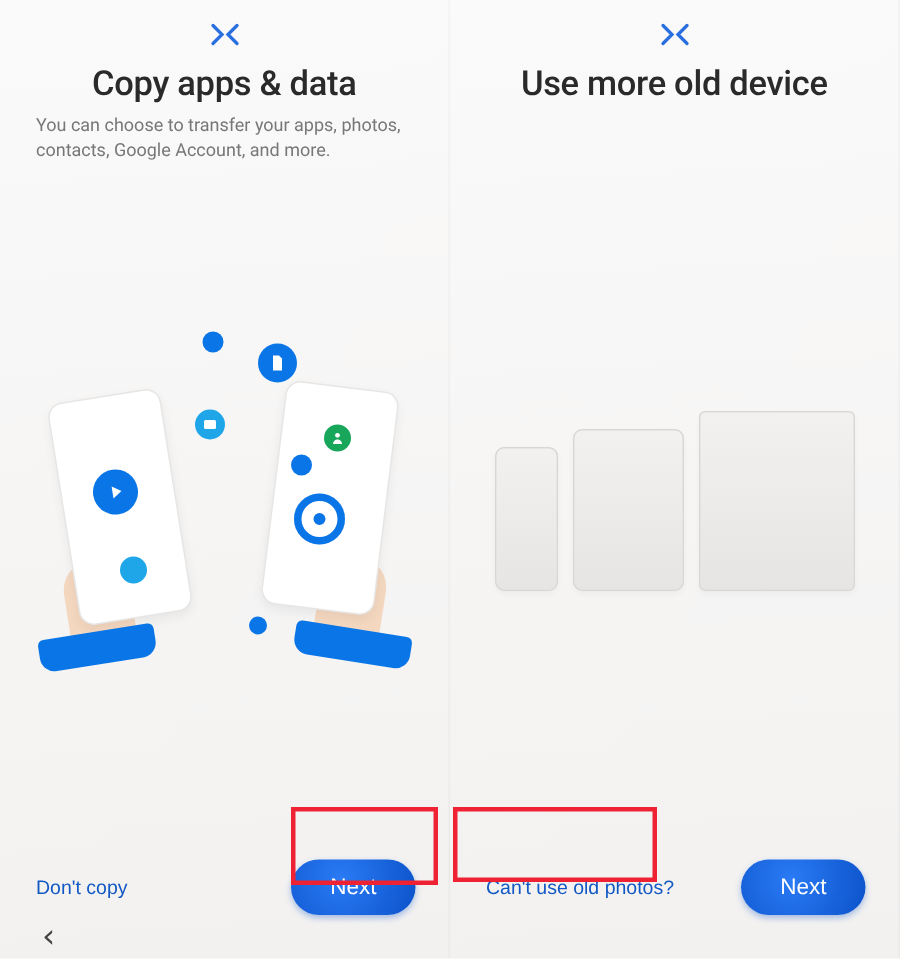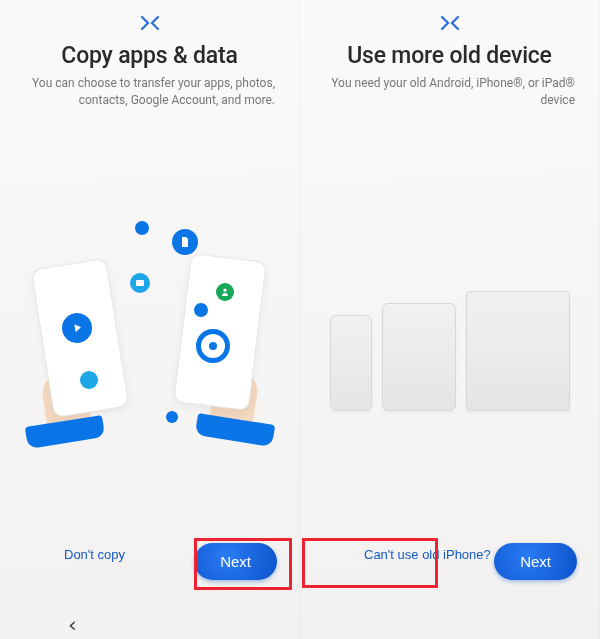--- a/index.html
+++ b/index.html
@@ -35,21 +35,21 @@
   .title {
     text-align: center;
     font-size: 23px;
     font-weight: 500;
     color: #2a2a2a;
     margin-top: 4px;
     margin-bottom: 6px;
     letter-spacing: -0.2px;
   }
   .subtitle {
-    text-align: right;
+    text-align: left;
     font-size: 12px;
     color: #777;
     line-height: 1.45;
     padding: 0 6px;
   }
 
   .illus {
     flex: 1;
     position: relative;
     display:flex; align-items:center; justify-content:center;
@@ -99,23 +99,22 @@
     box-shadow: 0 2px 4px rgba(0,0,0,0.04);
   }
   .dev.phone2  { width:42px;  height:96px;  }
   .dev.tablet1 { width:74px;  height:108px; }
   .dev.tablet2 { width:104px; height:120px; border-radius:4px; }
 
   
   .footer {
     position: relative;
     height: 96px;
-    display:flex; align-items:flex-start; justify-content:space-between;
+    display:flex; align-items:center; justify-content:space-between;
     padding: 0 4px 0 4px;
-    margin-left: 40px;
   }
   .link {
     font-size: 13px;
     color: #1359c4;
     font-weight: 500;
     cursor: pointer;
     background:none;border:none;padding:4px 2px;
   }
   .next-btn {
     background: #1061e0;
@@ -198,30 +197,29 @@
 </div>
 
 <div class="screen">
   <div class="top-icon">
     <svg width="24" height="16" viewBox="0 0 24 16">
         <path d="M4 2 L10 8 L4 14" stroke="#2a6fe0" stroke-width="2.2" fill="none" stroke-linecap="round"></path>
         <path d="M20 2 L14 8 L20 14" stroke="#2a6fe0" stroke-width="2.2" fill="none" stroke-linecap="round"></path>
       </svg>
   </div>
   <h1 class="title">Use more old device</h1>
-  <p class="subtitle">You need your old Android, iPhone®, or iPad® device</p>
 
   <div class="illus">
     <div class="devices">
       <div class="dev phone2"></div>
       <div class="dev tablet1"></div>
       <div class="dev tablet2"></div>
     </div>
   </div>
 
   <div class="footer">
-    <button class="link">Can't use old iPhone?</button>
+    <button class="link">Can't use old photos?</button>
     <button class="next-btn">Next</button>
   </div>
 </div>
 
 <div class="redbox rb1"></div>
 <div class="redbox rb2"></div>
 
 </body></html>

